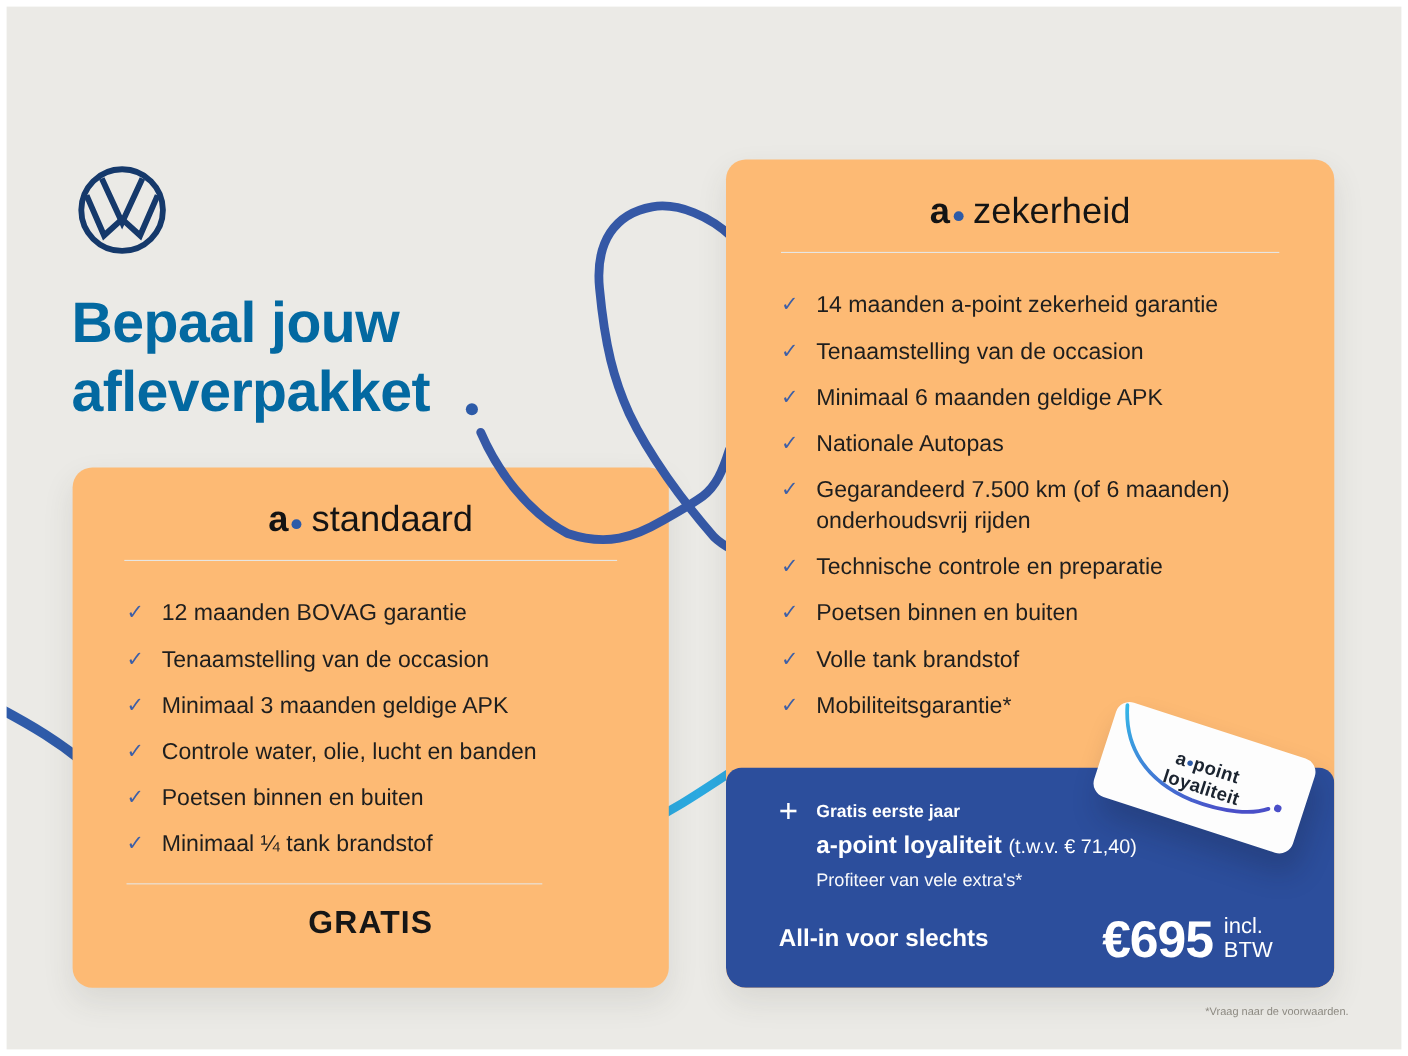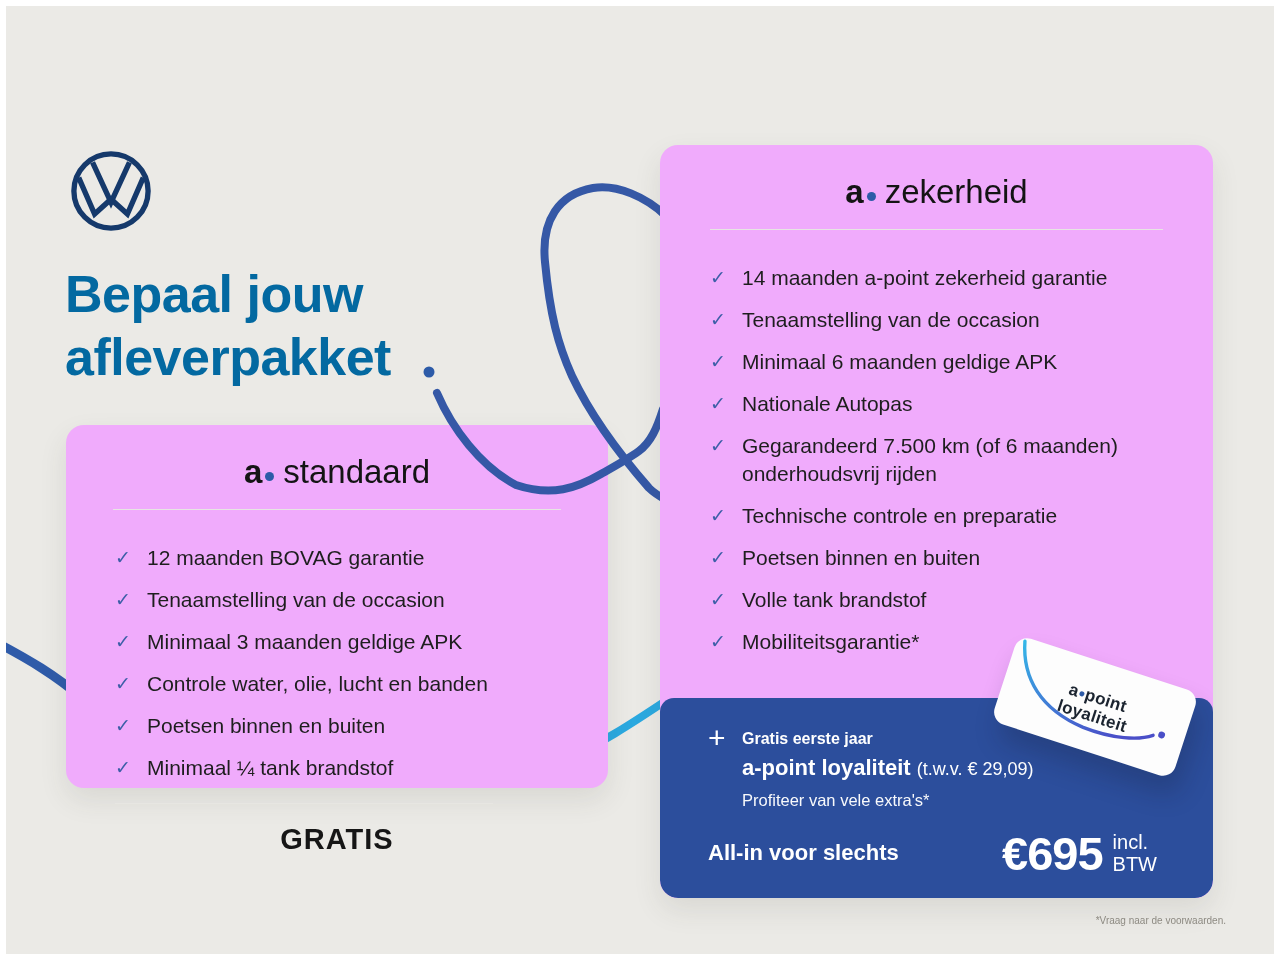--- a/index.html
+++ b/index.html
@@ -13,23 +13,23 @@
   .curves-front { position:absolute; inset:0; z-index:2; pointer-events:none; }
 
   
   .vw-logo { position:absolute; left:70px; top:150px; width:82px; height:82px; z-index:1; }
 
   
   .heading { position:absolute; left:65px; top:263px; z-index:1;
     font-size:52px; line-height:63px; font-weight:600; color:#0369a1; letter-spacing:-0.5px; }
 
   
-  .card { position:absolute; background:#f0abfc; border-radius:18px;
+  .card { position:absolute; background:#fdba74; border-radius:18px;
     box-shadow:0 12px 28px rgba(60,58,50,0.10); }
-  .card-left  { left:66px;  top:425px; width:542px; height:363px; z-index:1; }
+  .card-left  { left:66px;  top:425px; width:542px; height:473px; z-index:1; }
   .card-right { left:660px; top:145px; width:553px; height:753px; z-index:3; overflow:hidden; }
 
   .card-title { text-align:center; padding-top:27px; font-size:33px; line-height:40px;
     color:#141414; font-weight:400; }
   .card-title .brand-a { font-weight:700; letter-spacing:0; }
   .brand-dot { display:inline-block; width:9px; height:9px; border-radius:50%;
     background:#2D5BA8; margin:0 9px 0 3px; vertical-align:2px; }
   .card-divider { height:1px; background:#E7E6E2; margin-top:17px; }
   .card-left  .card-divider { margin-left:47px; width:448px; }
   .card-right .card-divider { margin-left:50px; width:453px; }
@@ -181,21 +181,21 @@
         <span class="check-text">Mobiliteitsgarantie*</span>
       </div>
       </div>
 
     <div class="promo-panel">
       <div class="promo-plus">+</div>
       <div class="promo-text">
         <div class="promo-line1">Gratis eerste jaar</div>
         <div class="promo-line2">
           <span>a-point loyaliteit</span>
-          <span class="promo-note">(t.w.v. € 29,09)</span>
+          <span class="promo-note">(t.w.v. € 71,40)</span>
         </div>
         <div class="promo-line3">Profiteer van vele extra's*</div>
       </div>
       <div class="price-row">
         <div class="price-label">All-in voor slechts</div>
         <div class="price-group">
           <div class="price-amount">€695</div>
           <div class="price-suffix">
             <div>incl.</div>
             <div>BTW</div>

